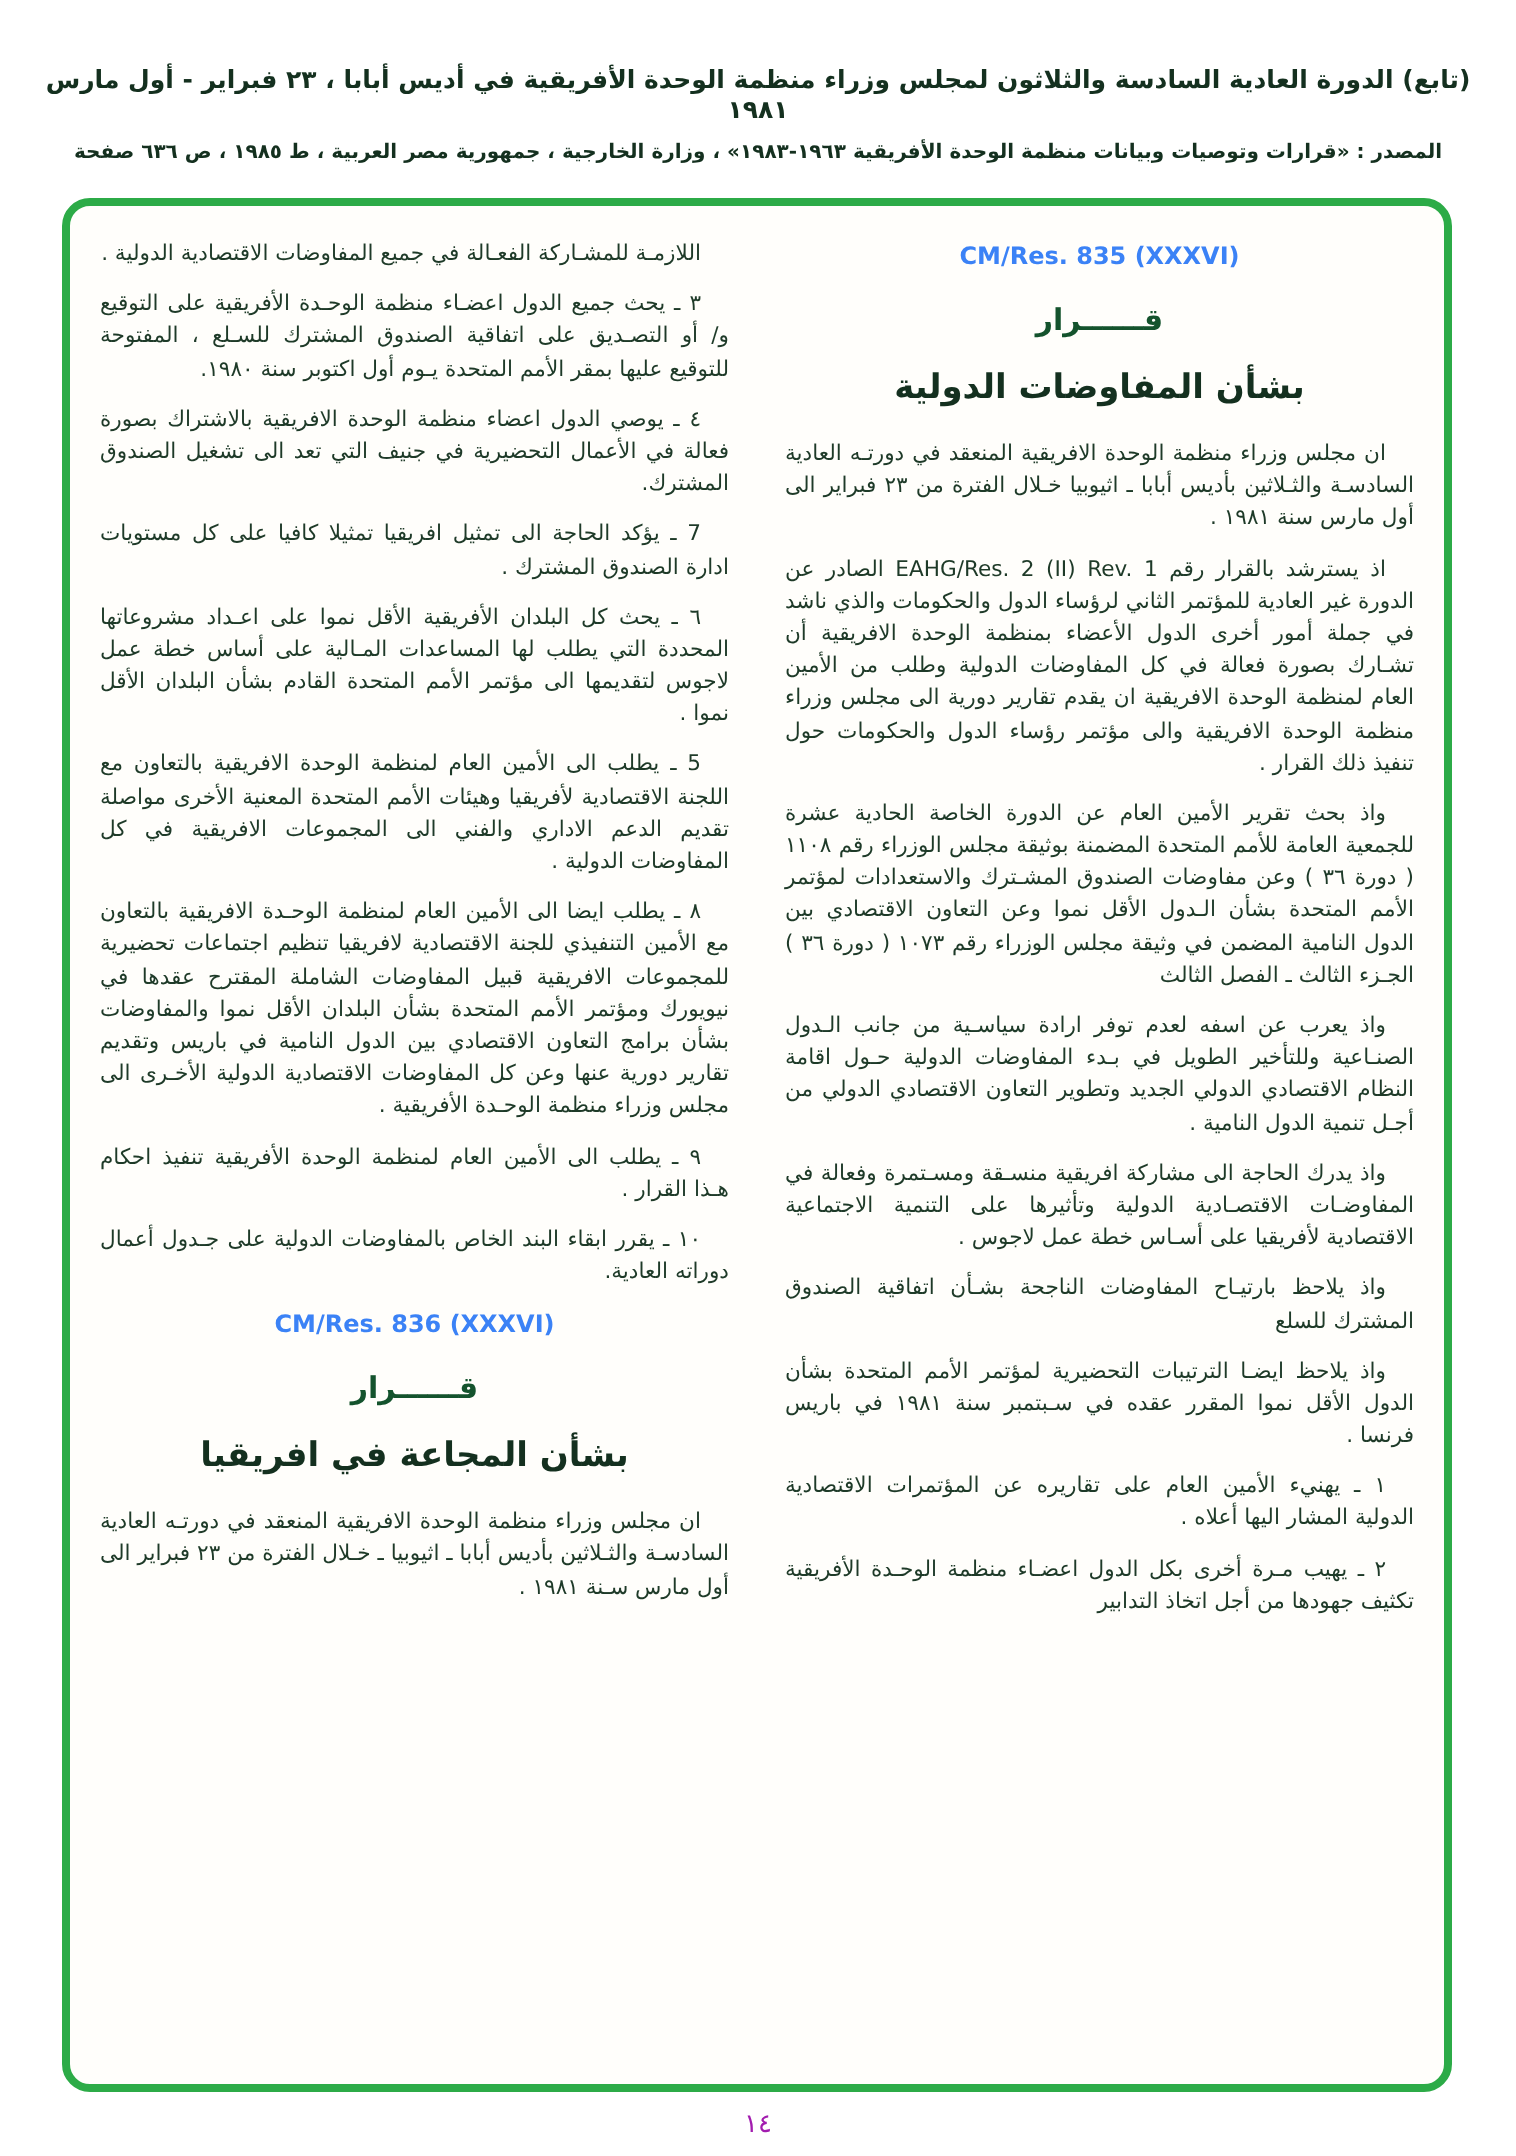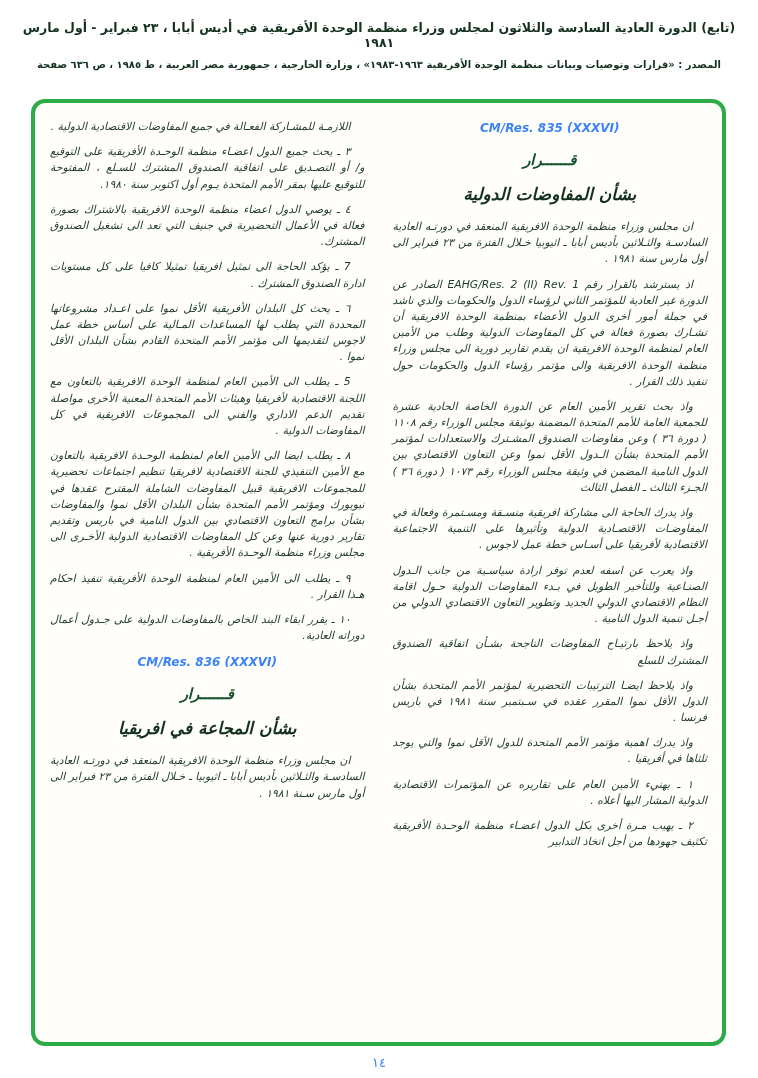--- a/index.html
+++ b/index.html
@@ -5,40 +5,40 @@
   * { box-sizing: border-box; }
   html, body { margin: 0; padding: 0; }
   body {
     width: 758px; height: 1078px;
     background: #ffffff;
     font-family: "DejaVu Sans", "Liberation Sans", sans-serif;
     color: #1e3a28;
     position: relative;
     overflow: hidden;
   }
-  .page-header { direction: rtl; text-align: center; padding-top: 20px; color: #14301f; }
+  .page-header { direction: rtl; text-align: center; padding-top: 32px; color: #14301f; }
   .header-line1 { font-size: 12.5px; font-weight: bold; padding: 0 20px; }
   .header-line2 { font-size: 10px; font-weight: bold; margin-top: 9px; padding: 0 20px; }
   .content-frame {
     position: absolute; left: 31px; top: 99px;
     width: 695px; height: 947px;
     border: 4px solid #2cab47;
     border-radius: 14px;
     background: #fffefb;
     padding: 16px 15px 10px 15px;
     overflow: hidden;
   }
   .columns { direction: rtl; display: flex; gap: 28px; height: 100%; }
-  .col { flex: 1; font-size: 10.8px; line-height: 1.5; text-align: justify; color: #1e3a28; font-style: italic; }
+  .col { flex: 1; font-size: 10.8px; line-height: 1.5; text-align: justify; color: #1e3a28; }
   .para { margin: 0 0 9px 0; text-indent: 14px; }
   .res-ref { direction: ltr; text-align: center; font-weight: bold; font-size: 12px; margin: 0 0 12px 0; color: #3b82f6; }
   .res-title { text-align: center; font-weight: bold; font-size: 15px; margin: 2px 0 10px 0; color: #14532d; }
   .res-subtitle { text-align: center; font-weight: bold; font-size: 17px; margin: 0 0 12px 0; color: #14301f; }
   .res-block { }
-  .page-number { position: absolute; left: 0; right: 0; bottom: 8px; text-align: center; font-size: 13px; color: #3b82f6; }
+  .page-number { position: absolute; left: 0; right: 0; bottom: 8px; text-align: center; font-size: 13px; color: #a21caf; }
 </style>
 </head>
 <body>
 
 <div class="page">
 
   <div class="page-header">
     <div class="header-line1">(تابع) الدورة العادية السادسة والثلاثون لمجلس وزراء منظمة الوحدة الأفريقية في أديس أبابا ، ٢٣ فبراير - أول مارس ١٩٨١</div>
     <div class="header-line2">المصدر : «قرارات وتوصيات وبيانات منظمة الوحدة الأفريقية ١٩٦٣-١٩٨٣» ، وزارة الخارجية ، جمهورية مصر العربية ، ط ١٩٨٥ ، ص ٦٣٦ صفحة</div>
   </div>
@@ -46,25 +46,24 @@
   <div class="content-frame">
     <div class="columns">
 
       <div class="col">
         <div class="res-ref">CM/Res. 835 (XXXVI)</div>
         <div class="res-title">قــــــرار</div>
         <div class="res-subtitle">بشأن المفاوضات الدولية</div>
         <p class="para">ان مجلس وزراء منظمة الوحدة الافريقية المنعقد في دورتـه العادية السادسـة والثـلاثين بأديس أبابا ـ اثيوبيا خـلال الفترة من ٢٣ فبراير الى أول مارس سنة ١٩٨١ .</p>
         <p class="para">اذ يسترشد بالقرار رقم EAHG/Res. 2 (II) Rev. 1 الصادر عن الدورة غير العادية للمؤتمر الثاني لرؤساء الدول والحكومات والذي ناشد في جملة أمور أخرى الدول الأعضاء بمنظمة الوحدة الافريقية أن تشـارك بصورة فعالة في كل المفاوضات الدولية وطلب من الأمين العام لمنظمة الوحدة الافريقية ان يقدم تقارير دورية الى مجلس وزراء منظمة الوحدة الافريقية والى مؤتمر رؤساء الدول والحكومات حول تنفيذ ذلك القرار .</p>
         <p class="para">واذ بحث تقرير الأمين العام عن الدورة الخاصة الحادية عشرة للجمعية العامة للأمم المتحدة المضمنة بوثيقة مجلس الوزراء رقم ١١٠٨ ( دورة ٣٦ ) وعن مفاوضات الصندوق المشـترك والاستعدادات لمؤتمر الأمم المتحدة بشأن الـدول الأقل نموا وعن التعاون الاقتصادي بين الدول النامية المضمن في وثيقة مجلس الوزراء رقم ١٠٧٣ ( دورة ٣٦ ) الجـزء الثالث ـ الفصل الثالث</p>
+        <p class="para">واذ يعرب عن اسفه لعدم توفر ارادة سياسـية من جانب الـدول الصنـاعية وللتأخير الطويل في بـدء المفاوضات الدولية حـول اقامة النظام الاقتصادي الدولي الجديد وتطوير التعاون الاقتصادي الدولي من أجـل تنمية الدول النامية .</p>
         <p class="para">واذ يدرك الحاجة الى مشاركة افريقية منسـقة ومسـتمرة وفعالة في المفاوضـات الاقتصـادية الدولية وتأثيرها على التنمية الاجتماعية الاقتصادية لأفريقيا على أسـاس خطة عمل لاجوس .</p>
-        <p class="para">واذ يعرب عن اسفه لعدم توفر ارادة سياسـية من جانب الـدول الصنـاعية وللتأخير الطويل في بـدء المفاوضات الدولية حـول اقامة النظام الاقتصادي الدولي الجديد وتطوير التعاون الاقتصادي الدولي من أجـل تنمية الدول النامية .</p>
         <p class="para">واذ يلاحظ بارتيـاح المفاوضات الناجحة بشـأن اتفاقية الصندوق المشترك للسلع</p>
         <p class="para">واذ يلاحظ ايضـا الترتيبات التحضيرية لمؤتمر الأمم المتحدة بشأن الدول الأقل نموا المقرر عقده في سـبتمبر سنة ١٩٨١ في باريس فرنسا .</p>
-        <p class="para">واذ يدرك اهمية مؤتمر الأمم المتحدة للدول الأقل نموا والتي يوجد ثلثاها في أفريقيا .</p>
         <p class="para">١ ـ يهنيء الأمين العام على تقاريره عن المؤتمرات الاقتصادية الدولية المشار اليها أعلاه .</p>
         <p class="para">٢ ـ يهيب مـرة أخرى بكل الدول اعضـاء منظمة الوحـدة الأفريقية تكثيف جهودها من أجل اتخاذ التدابير</p>
       </div>
 
       <div class="col">
         <p class="para">اللازمـة للمشـاركة الفعـالة في جميع المفاوضات الاقتصادية الدولية .</p>
         <p class="para">٣ ـ يحث جميع الدول اعضـاء منظمة الوحـدة الأفريقية على التوقيع و/ أو التصـديق على اتفاقية الصندوق المشترك للسـلع ، المفتوحة للتوقيع عليها بمقر الأمم المتحدة يـوم أول اكتوبر سنة ١٩٨٠.</p>
         <p class="para">٤ ـ يوصي الدول اعضاء منظمة الوحدة الافريقية بالاشتراك بصورة فعالة في الأعمال التحضيرية في جنيف التي تعد الى تشغيل الصندوق المشترك.</p>
         <p class="para">7 ـ يؤكد الحاجة الى تمثيل افريقيا تمثيلا كافيا على كل مستويات ادارة الصندوق المشترك .</p>
         <p class="para">٦ ـ يحث كل البلدان الأفريقية الأقل نموا على اعـداد مشروعاتها المحددة التي يطلب لها المساعدات المـالية على أساس خطة عمل لاجوس لتقديمها الى مؤتمر الأمم المتحدة القادم بشأن البلدان الأقل نموا .</p>

